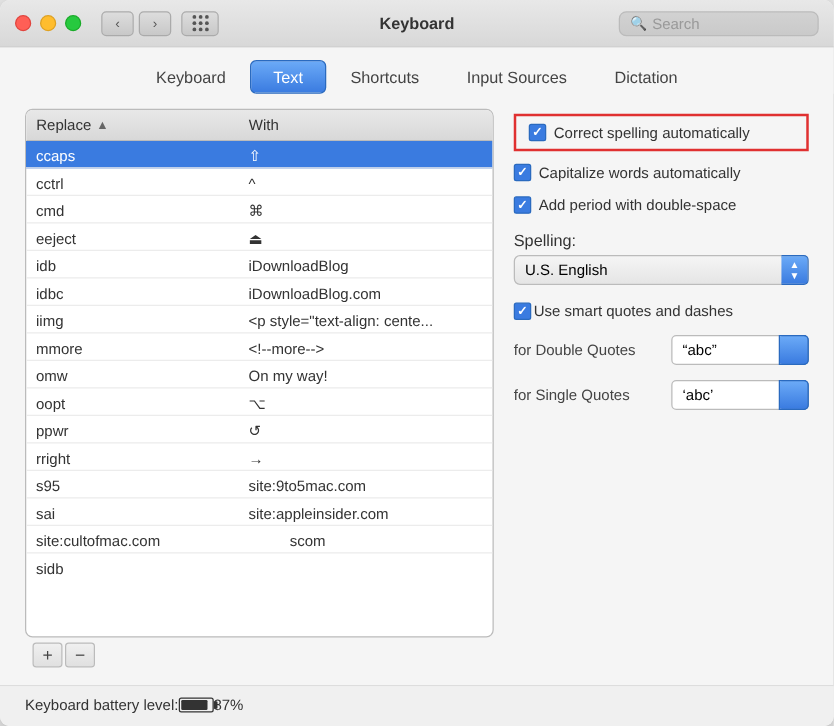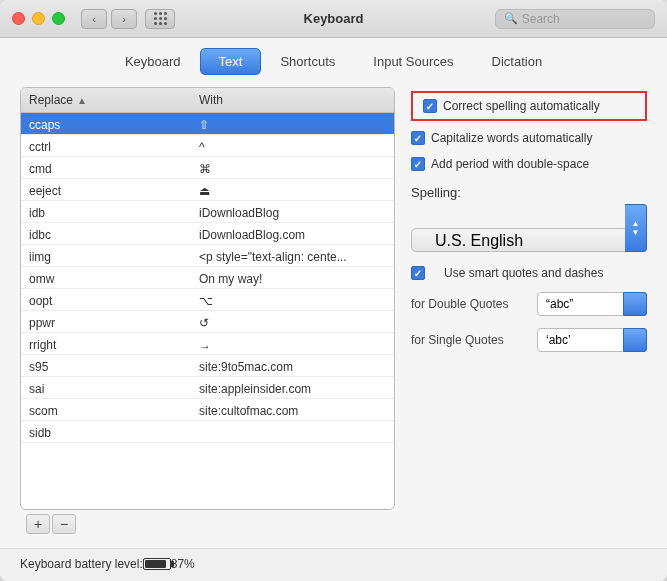--- a/index.html
+++ b/index.html
@@ -225,32 +225,31 @@
     .checkbox-lbl { font-size: 12px; color: #333; }
 
     .spelling-section { margin-top: 4px; }
     .spelling-label { font-size: 13px; color: #333; margin-bottom: 4px; font-weight: 500; }
     .mac-select {
       flex: 1;
       height: 24px;
       background: linear-gradient(to bottom, #f5f5f5, #e5e5e5);
       border: 1px solid #bbb;
       border-radius: 5px;
-      padding: 0 24px 0 23px;
-      font-size: 16px;
+      padding: 0 24px 0 8px;
+      font-size: 12px;
       appearance: none;
       -webkit-appearance: none;
       cursor: pointer;
       position: relative;
-      margin-top: 24px;
     }
 
     .smart-quotes-row {
       margin-top: 6px;
-      display: flex; align-items: center; gap: 19px;
+      display: flex; align-items: center; gap: 2px;
     }
 
     .quotes-row {
       display: flex; align-items: center; gap: 6px;
       margin-top: 4px;
     }
     .quotes-label { font-size: 12px; color: #444; width: 120px; }
     .quotes-select-wrapper {
       position: relative;
       flex: 1;
@@ -389,20 +388,24 @@
           </div>
           <div class="tr">
             <div class="td td-replace">idbc</div>
             <div class="td td-with">iDownloadBlog.com</div>
           </div>
           <div class="tr">
             <div class="td td-replace">iimg</div>
             <div class="td td-with">&lt;p style="text-align: cente...</div>
           </div>
           <div class="tr">
+            <div class="td td-replace">mmore</div>
+            <div class="td td-with">&lt;!--more--&gt;</div>
+          </div>
+          <div class="tr">
             <div class="td td-replace">omw</div>
             <div class="td td-with">On my way!</div>
           </div>
           <div class="tr">
             <div class="td td-replace">oopt</div>
             <div class="td td-with">⌥</div>
           </div>
           <div class="tr">
             <div class="td td-replace">ppwr</div>
             <div class="td td-with">↺</div>
@@ -413,22 +416,22 @@
           </div>
           <div class="tr">
             <div class="td td-replace">s95</div>
             <div class="td td-with">site:9to5mac.com</div>
           </div>
           <div class="tr">
             <div class="td td-replace">sai</div>
             <div class="td td-with">site:appleinsider.com</div>
           </div>
           <div class="tr">
+            <div class="td td-with">site:cultofmac.com</div>
             <div class="td td-replace">scom</div>
-            <div class="td td-with">site:cultofmac.com</div>
           </div>
           <div class="tr">
             <div class="td td-replace">sidb</div>
           </div>
         </div>
       </div>
       <div class="table-footer">
         <div class="add-remove-btn">+</div>
         <div class="add-remove-btn">−</div>
       </div>

